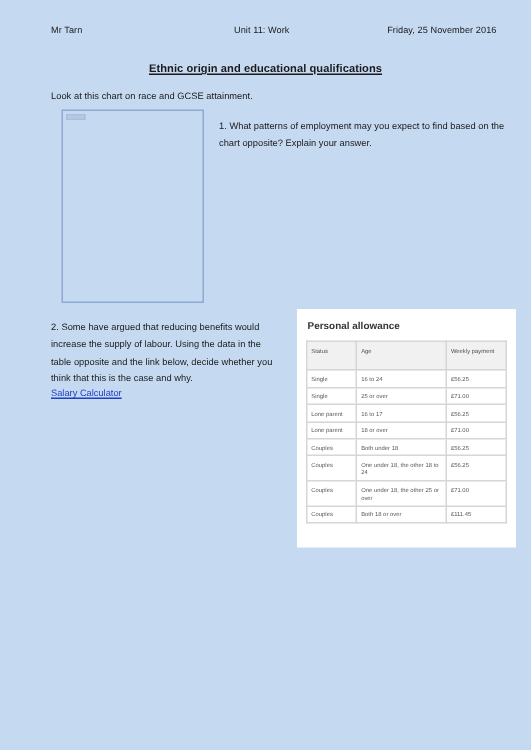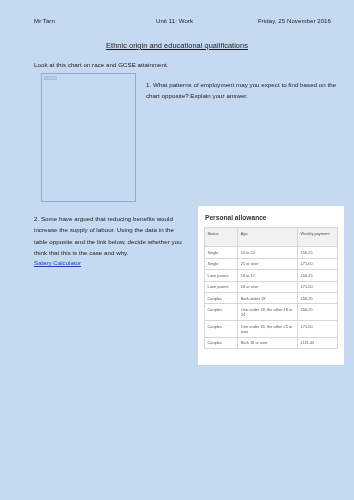--- a/index.html
+++ b/index.html
@@ -37,21 +37,21 @@
   .doc-header .date   { flex: 1; text-align: right; padding-right: 5px; }
 
   
   .doc-title {
     position: absolute;
     top: 41px;
     left: 0;
     right: 0;
     text-align: center;
     font-size: 7.4px;
-    font-weight: normal;
+    font-weight: bold;
     text-decoration: underline;
     letter-spacing: 0.05px;
   }
 
   
   .intro {
     position: absolute;
     top: 61px;
     left: 34px;
     font-size: 6.2px;

